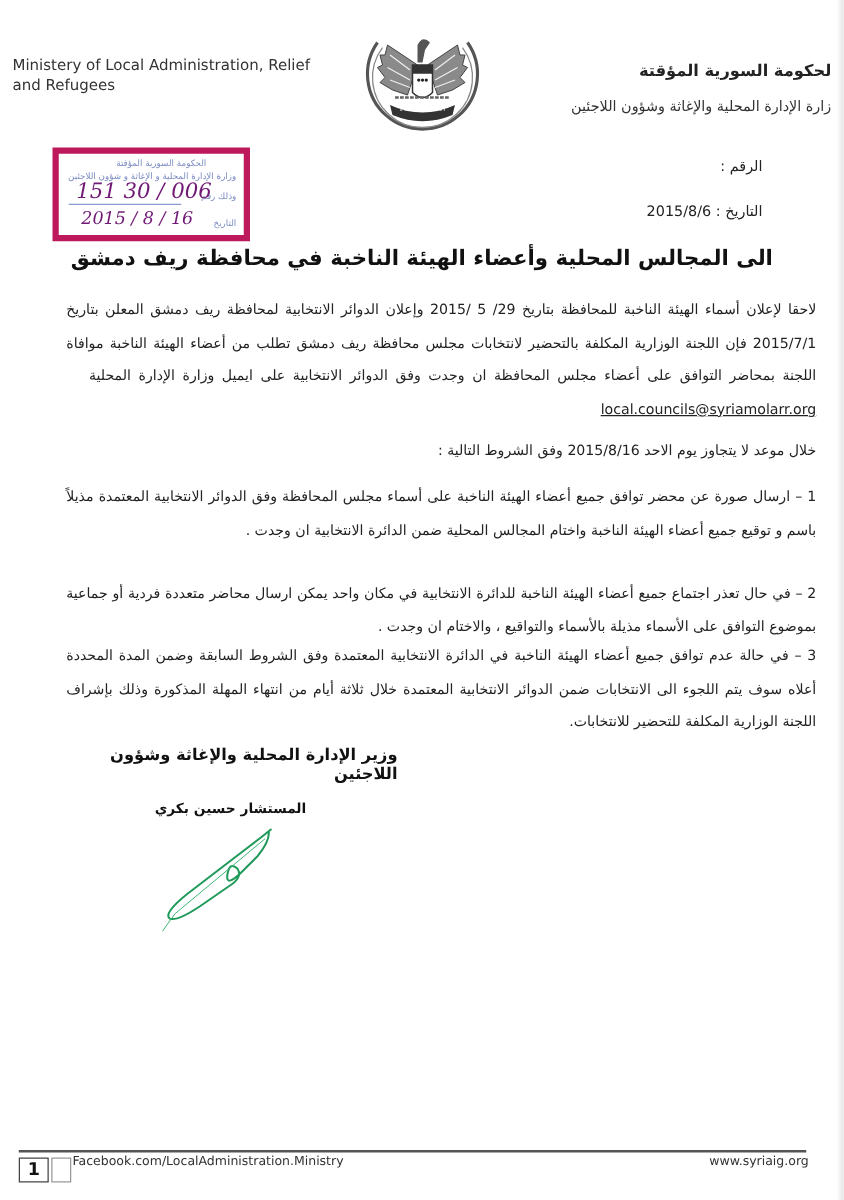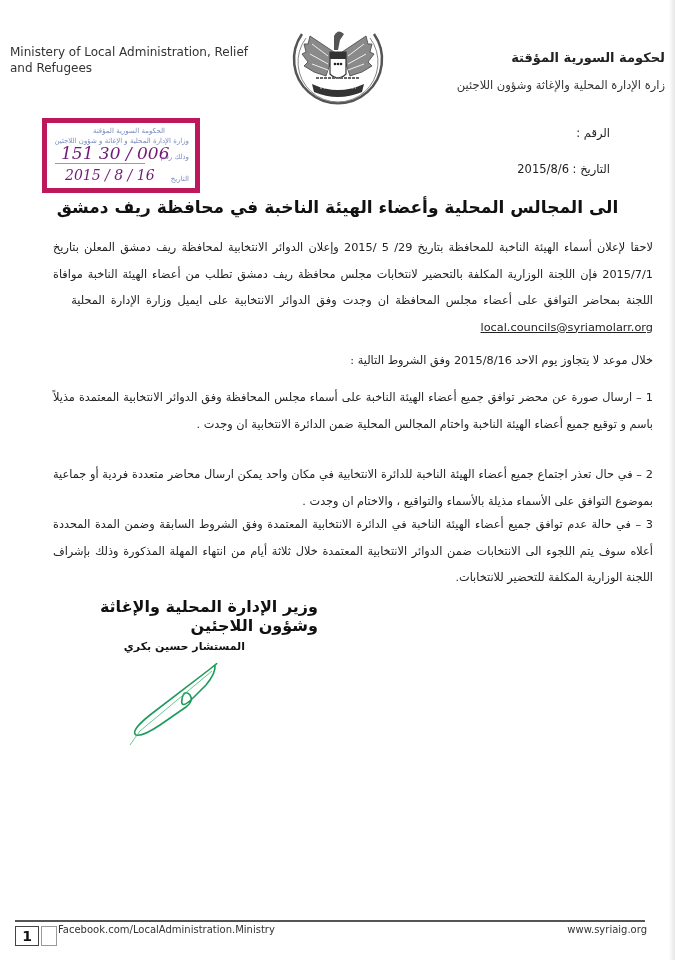--- a/index.html
+++ b/index.html
@@ -16,21 +16,21 @@
     .stamp { left: 42px; top: 118px; width: 148px; height: 65px; border: 5px solid #be185d;
              color: #4d63a8; }
     .stamp .t { position: absolute; right: 6px; font-size: 7px; direction: rtl; white-space: nowrap; color: #7b8bc2; }
     .stamp .hw { position: absolute; font-family: "DejaVu Serif", serif; font-style: italic; color: #701a75; white-space: nowrap; }
     .stamp .line { position: absolute; left: 8px; right: 50px; border-top: 1px solid #8a9bd0; }
     .meta { right: 65px; direction: rtl; text-align: right; font-size: 11.5px; color: #222; white-space: nowrap; }
     .title { left: 0; width: 675px; top: 197px; text-align: center; direction: rtl; font-size: 17px; font-weight: bold; color: #111; }
     .para { right: 22px; width: 600px; direction: rtl; text-align: justify; font-size: 11.3px; color: #222; line-height: 26.5px; }
     .para p { margin: 0; }
     .para .email { text-decoration: underline; direction: ltr; unicode-bidi: embed; }
-    .sig-title { left: 68px; top: 597px; width: 250px; direction: rtl; text-align: right; font-size: 16px; font-weight: bold; color: #111; }
+    .sig-title { left: 68px; top: 597px; width: 250px; direction: rtl; text-align: right; font-size: 13px; font-weight: bold; color: #111; }
     .sig-name { left: 100px; top: 640px; width: 145px; direction: rtl; text-align: right; font-size: 11px; font-weight: bold; color: #111; }
     .signature { left: 120px; top: 655px; width: 110px; height: 95px; }
     .footer-rule { left: 15px; top: 920px; width: 630px; height: 2px; background: #555; }
     .page-num { left: 15px; top: 926px; width: 22px; height: 18px; border: 1px solid #444; font-weight: bold; font-size: 14px; text-align: center; line-height: 18px; color: #111; }
     .fb-box { left: 41px; top: 926px; width: 14px; height: 18px; border: 1px solid #999; }
     .fb-link { left: 58px; top: 924px; font-size: 10px; color: #333; }
     .web-link { right: 28px; top: 924px; font-size: 10px; color: #333; }
     .edge { right: 0; top: 0; width: 6px; height: 960px; background: linear-gradient(to right, #fff, #e6e6e6); }
   </style>
 </head>

